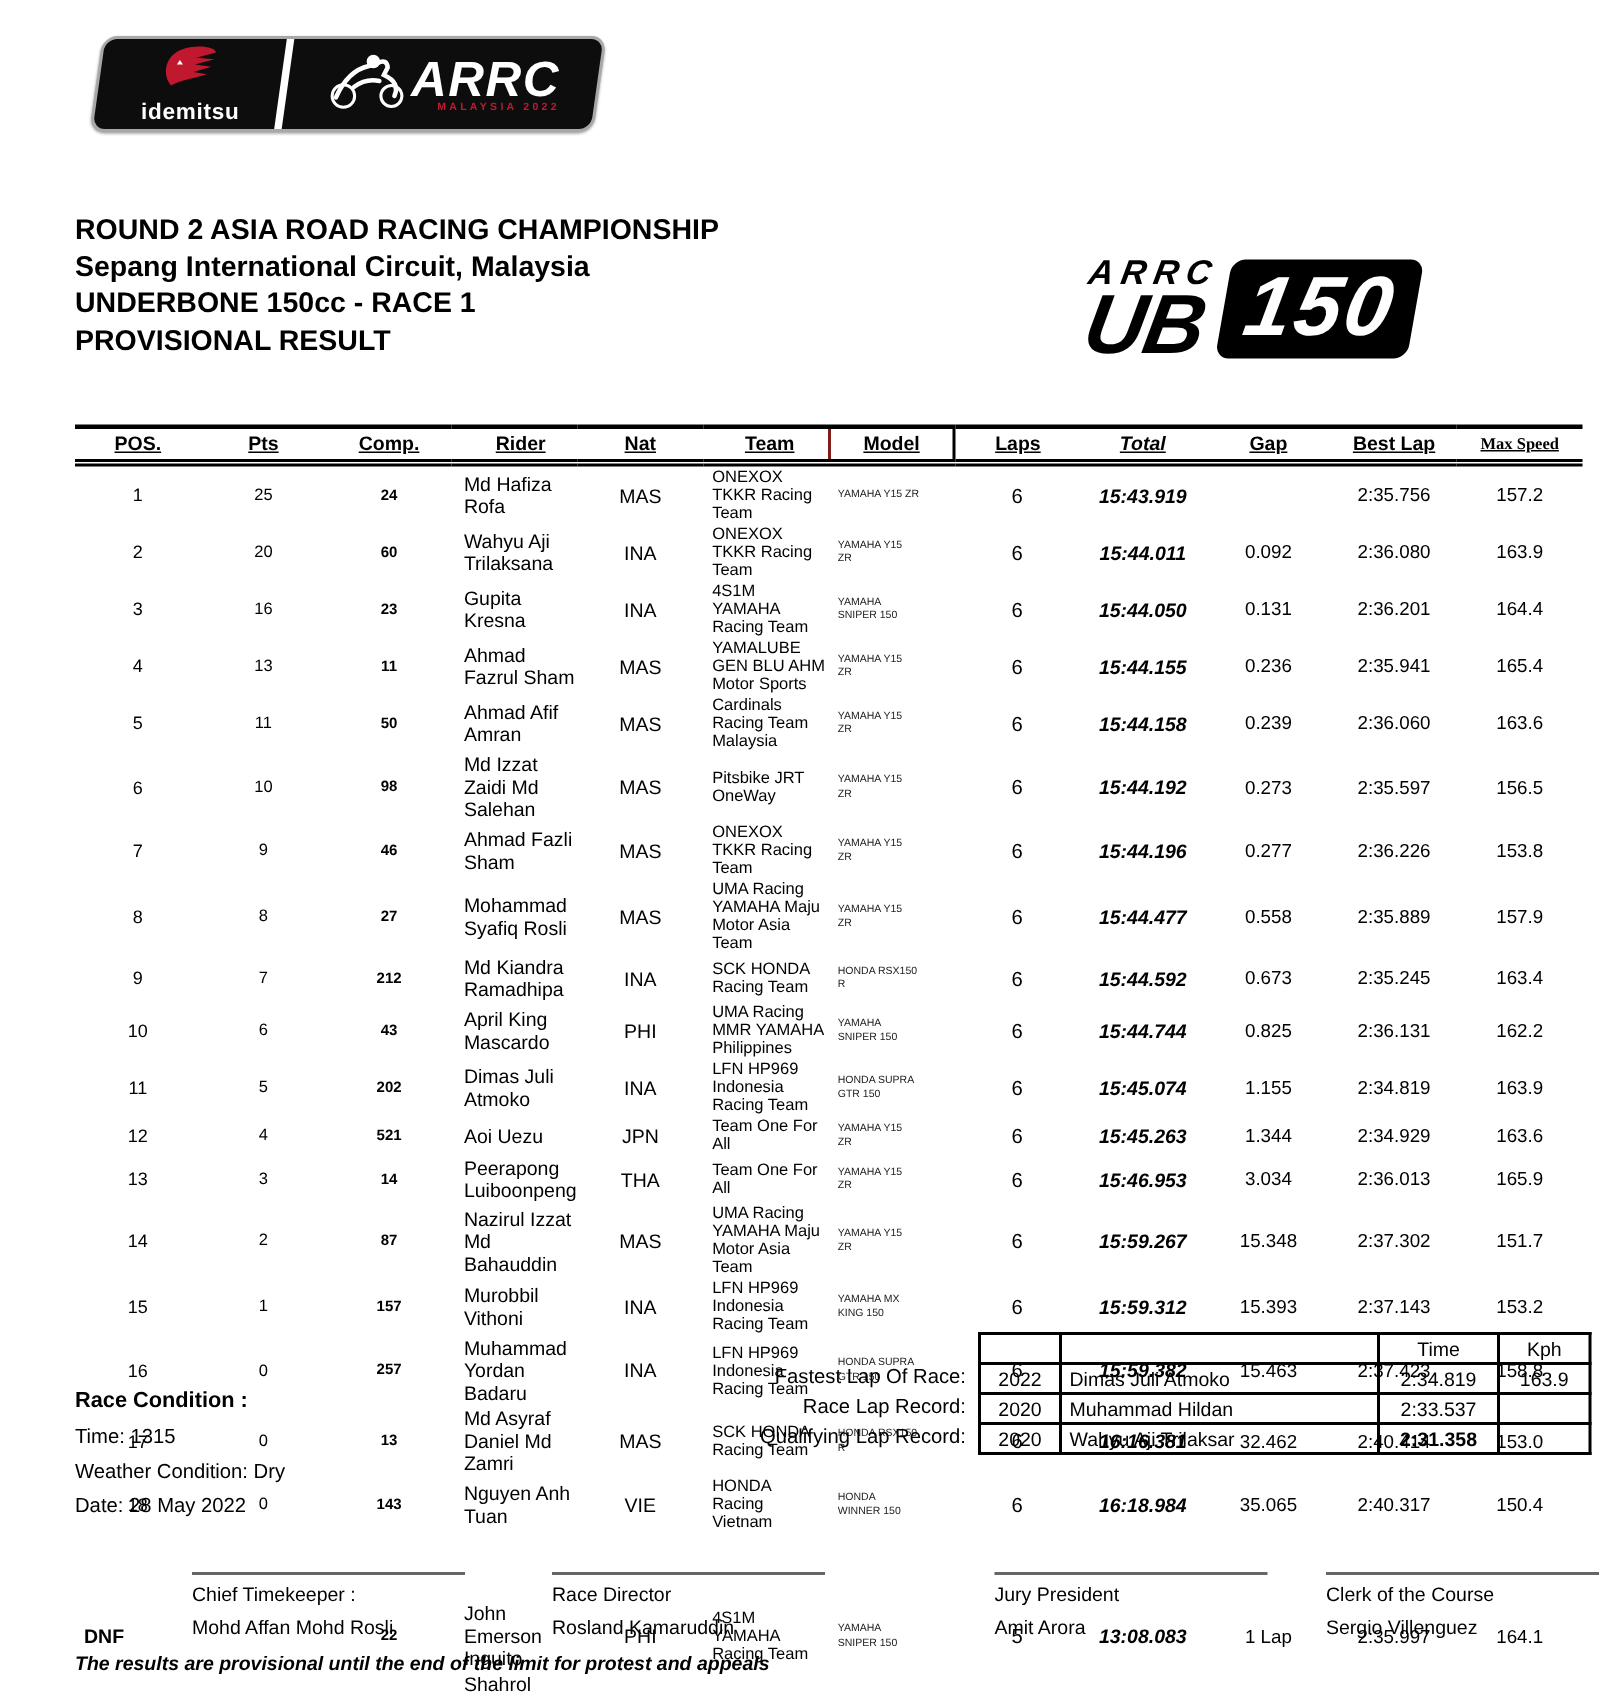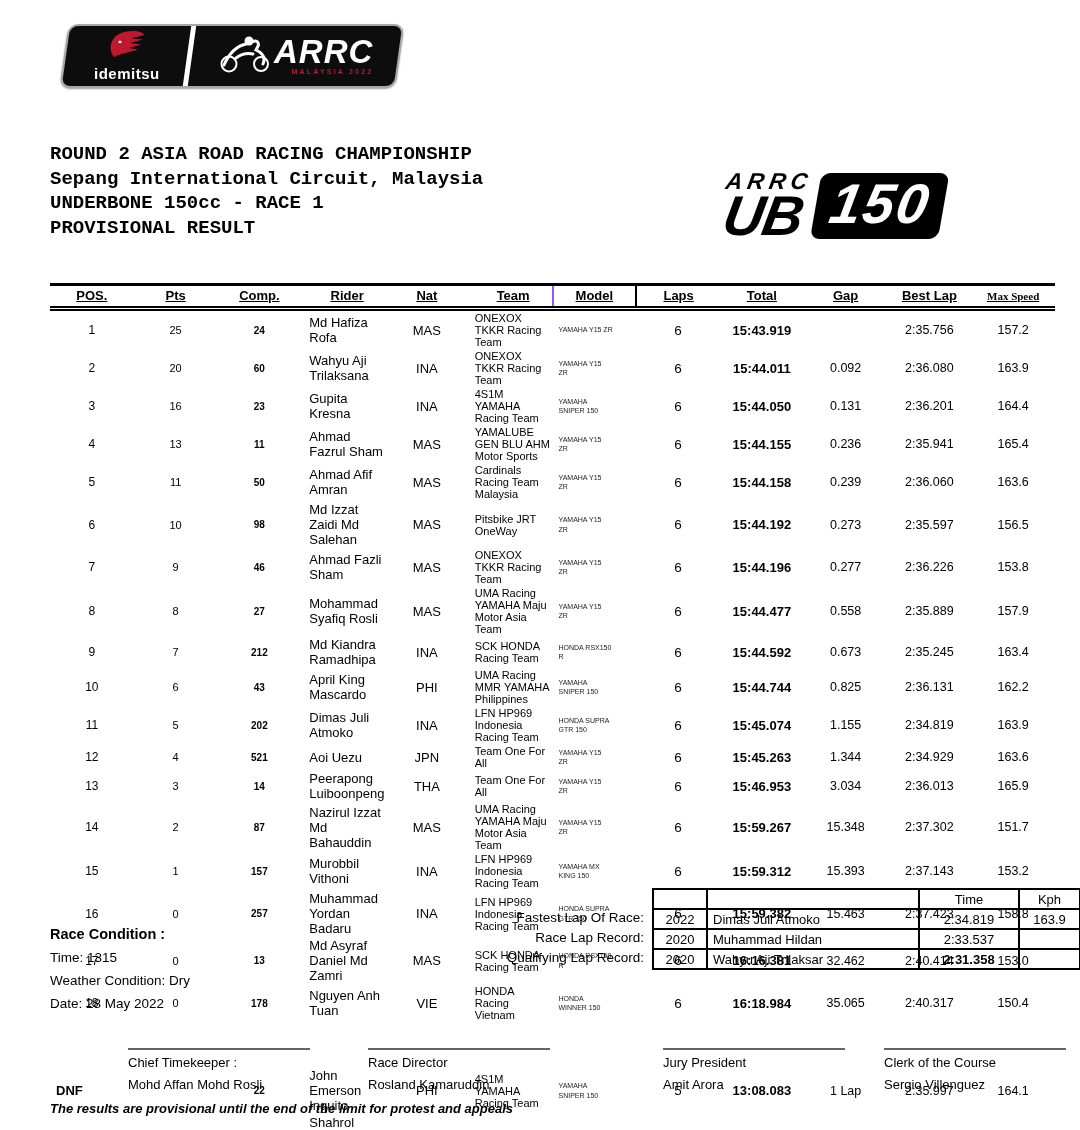--- a/index.html
+++ b/index.html
@@ -23,21 +23,21 @@
   .logo-left .unskew, .logo-right .unskew { transform:skewX(8deg); display:flex; }
   .logo-left .unskew { flex-direction:column; align-items:center; }
   .idemitsu-text { color:#fff; font-weight:bold; font-size:15px; letter-spacing:.5px; margin-top:1px; }
   .logo-right { flex:1; display:flex; align-items:center; justify-content:center; }
   .logo-right .unskew { flex-direction:row; align-items:center; gap:2px; }
   .arrc-stack { display:flex; flex-direction:column; align-items:flex-end; }
   .arrc-big { color:#fff; font-weight:900; font-style:italic; font-size:33px; letter-spacing:1px; line-height:.9; }
   .arrc-event { color:#c0182f; font-weight:bold; font-size:7px; letter-spacing:2.2px; margin-top:1px; }
 
   
-  .title-block { position:absolute; left:50px; top:142px;font-family:Liberation Mono, monospace; }
+  .title-block { position:absolute; left:50px; top:142px; }
   .title-line { font-weight:bold; font-size:19px; line-height:24.5px; }
   .after-line { margin-top:6px; font-weight:bold; font-size:13.5px; position:relative; }
   .after-line .distance { position:absolute; left:185px; top:0; }
 
   
   .ub150 { position:absolute; left:722px; top:170px; display:flex; align-items:flex-end; transform:skewX(-10deg); }
   .ub-left { display:flex; flex-direction:column; align-items:center; margin-right:8px; }
   .ub-arrc { font-weight:900; font-style:italic; font-size:23px; letter-spacing:5px; line-height:1; }
   .ub-ub { font-weight:900; font-style:italic; font-size:56px; line-height:.82; letter-spacing:-1px; }
   .ub-150 {
@@ -47,46 +47,46 @@
 
   
   .results-wrap { position:absolute; left:50px; top:283px; }
   table.results { border-collapse:collapse; table-layout:fixed; width:1005px; }
   table.results th {
     border-top:3px solid #000; border-bottom:5px double #000;
     font-weight:bold; font-size:13px; text-decoration:underline;
     padding:2px 0 3px; text-align:center; vertical-align:middle;
   }
   table.results th.col-speed { font-size:11px;font-family:Liberation Serif, serif; }
-  table.results th.col-model { border-left:2px solid #8b5cf6; border-right:2px solid #000; }
+  table.results th.col-model { border-left:2px solid #7f1d1d; border-right:2px solid #000; }
   table.results td { height:21px; vertical-align:middle; padding:1px 2px; }
   .col-pos   { text-align:center; font-size:12px; }
   .col-pts   { text-align:center; font-size:11px; }
   .col-comp  { text-align:center; font-weight:bold; font-size:10px; }
   .col-rider { text-align:left; font-size:13px; padding-left:8px !important; }
   .col-nat   { text-align:center; font-size:13px; }
   .col-team  { text-align:left; font-size:11px; padding-left:6px !important; }
   td.col-model { text-align:left; font-size:7px; line-height:1.3; white-space:pre-line; padding-left:6px !important; color:#222; }
   .col-laps  { text-align:center; font-size:13.5px; }
-  .col-total { text-align:center; font-weight:bold; font-size:13px; }
+  .col-total { text-align:center; font-weight:bold; font-size:13px;font-style:italic; }
   .col-gap   { text-align:center; font-size:12.5px; }
   .col-best  { text-align:center; font-size:12.5px; }
   .col-speed { text-align:center; font-size:12.5px; }
   tr.section-label td.col-pos { font-weight:bold; font-size:13px; text-align:left; padding-left:6px; }
   tbody.block-gap td { height:45px; }
 
   
   .records-wrap { position:absolute; left:448px; top:888px; display:flex; }
   .records-labels { width:204px; margin-top:20px; }
   .records-labels div { font-size:13.5px; line-height:20px; text-align:right; padding-right:8px; }
   table.records { border-collapse:collapse; table-layout:fixed; width:407px; }
   table.records th, table.records td { border:2px solid #000; height:20px; font-size:13px; vertical-align:middle; font-weight:normal; padding:0 2px; }
   .col-year { width:54px; text-align:center; }
   .col-name { width:212px; text-align:left; padding-left:5px !important; }
-  .col-time { width:100px; text-align:center; }
+  .col-time { width:80px; text-align:center; }
   .col-kph  { width:61px; text-align:center; }
   tr.bold-time td.col-time { font-weight:bold; }
 
   
   .race-condition { position:absolute; left:50px; top:926px; }
   .race-condition .heading { font-weight:bold; font-size:14.5px; margin-bottom:4px; }
   .race-condition .line { font-size:13.5px; line-height:23px; }
 
   
   .official { position:absolute; top:1048px; width:190px; }
@@ -417,21 +417,21 @@
 R</td>
           <td class="col-laps">6</td>
           <td class="col-total">16:16.381</td>
           <td class="col-gap">32.462</td>
           <td class="col-best">2:40.414</td>
           <td class="col-speed">153.0</td>
         </tr>
         <tr>
           <td class="col-pos">18</td>
           <td class="col-pts">0</td>
-          <td class="col-comp">178</td>
+          <td class="col-comp">143</td>
           <td class="col-rider">Nguyen Anh Tuan</td>
           <td class="col-nat">VIE</td>
           <td class="col-team">HONDA Racing Vietnam</td>
           <td class="col-model">HONDA
 WINNER 150</td>
           <td class="col-laps">6</td>
           <td class="col-total">16:18.984</td>
           <td class="col-gap">35.065</td>
           <td class="col-best">2:40.317</td>
           <td class="col-speed">150.4</td>

